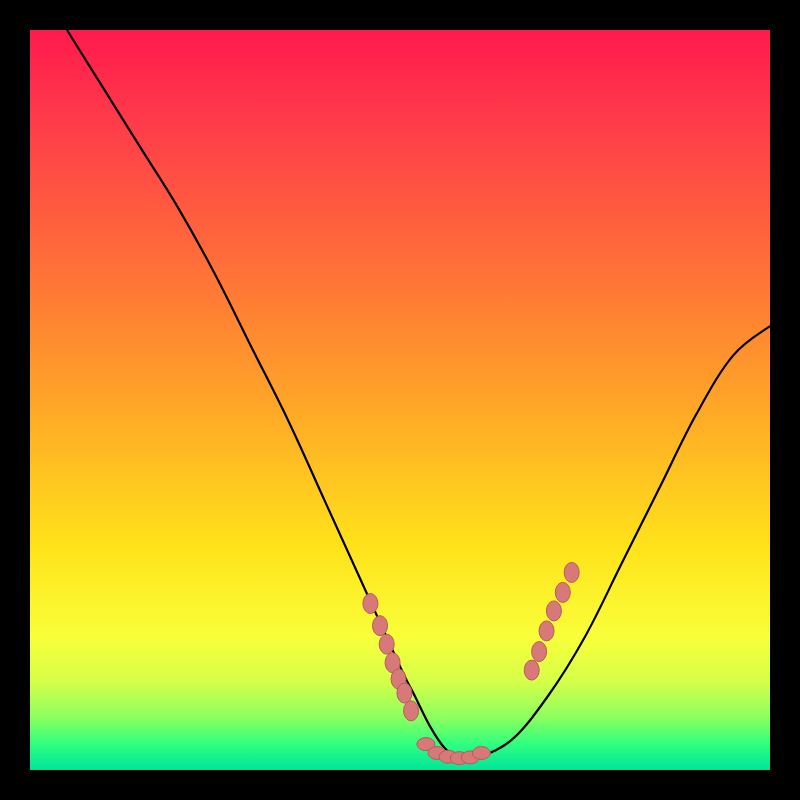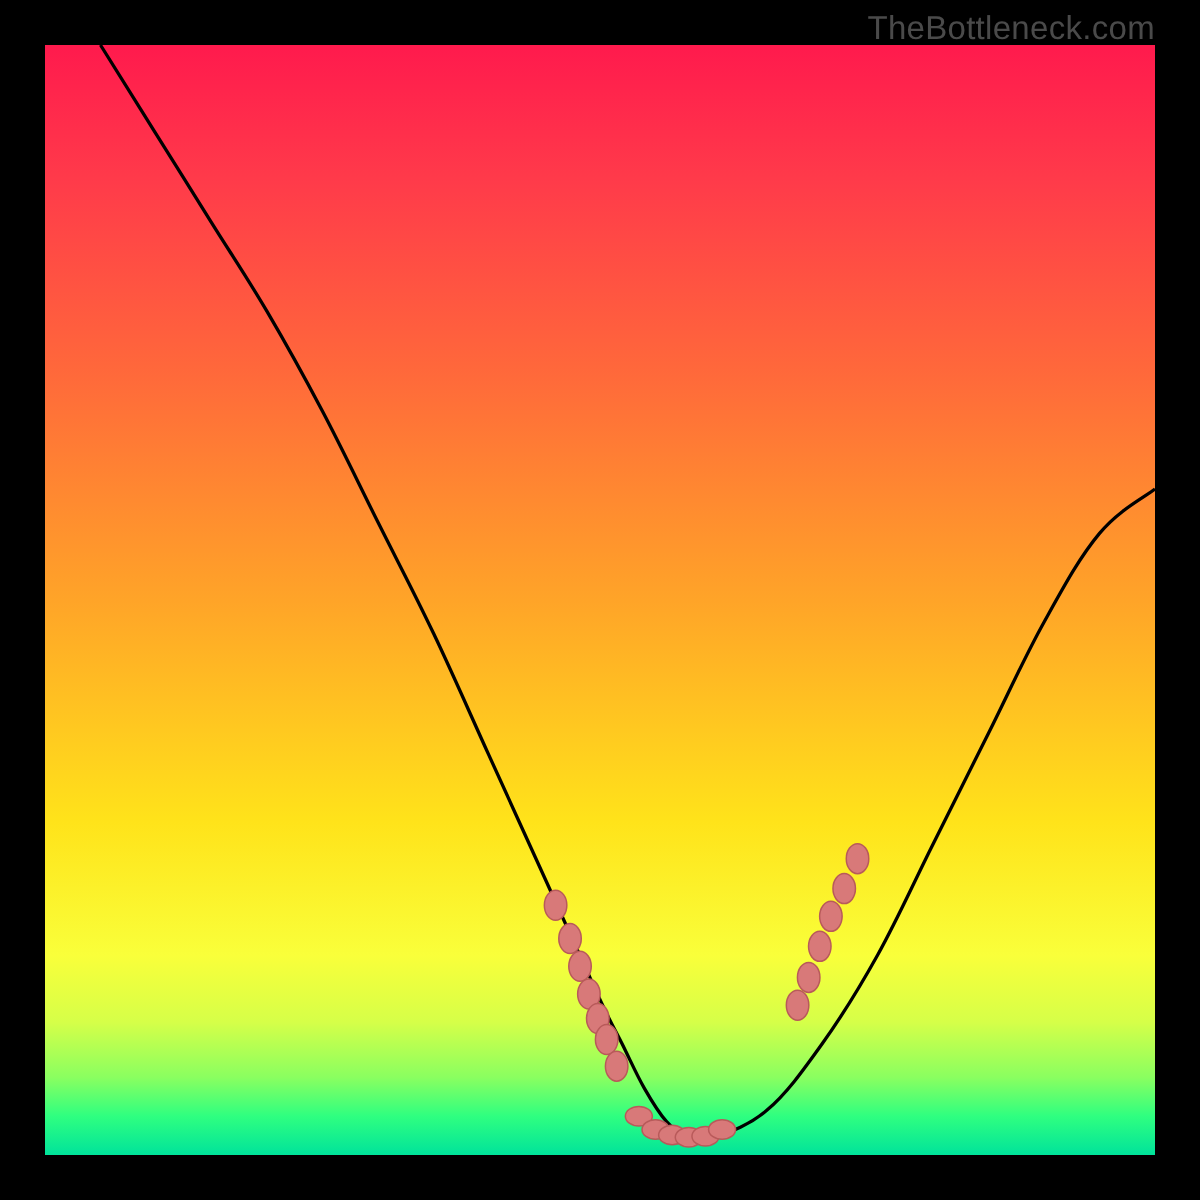--- a/index.html
+++ b/index.html
@@ -86,14 +86,13 @@
           <ellipse cx="501.71999999999997" cy="640.1" rx="7.5" ry="10" fill="#d87979" stroke="#b85a5a" stroke-width="1"></ellipse>
           <ellipse cx="509.11999999999995" cy="621.6" rx="7.5" ry="10" fill="#d87979" stroke="#b85a5a" stroke-width="1"></ellipse>
           <ellipse cx="516.52" cy="600.88" rx="7.5" ry="10" fill="#d87979" stroke="#b85a5a" stroke-width="1"></ellipse>
           <ellipse cx="523.92" cy="580.9" rx="7.5" ry="10" fill="#d87979" stroke="#b85a5a" stroke-width="1"></ellipse>
           <ellipse cx="532.8" cy="562.4" rx="7.5" ry="10" fill="#d87979" stroke="#b85a5a" stroke-width="1"></ellipse>
           <ellipse cx="541.68" cy="542.42" rx="7.5" ry="10" fill="#d87979" stroke="#b85a5a" stroke-width="1"></ellipse>
         </g>
     </svg>
   </div>
 
-  <div class="watermark">TheBottleneck.com</div>
 </div>
 
 </body></html>

